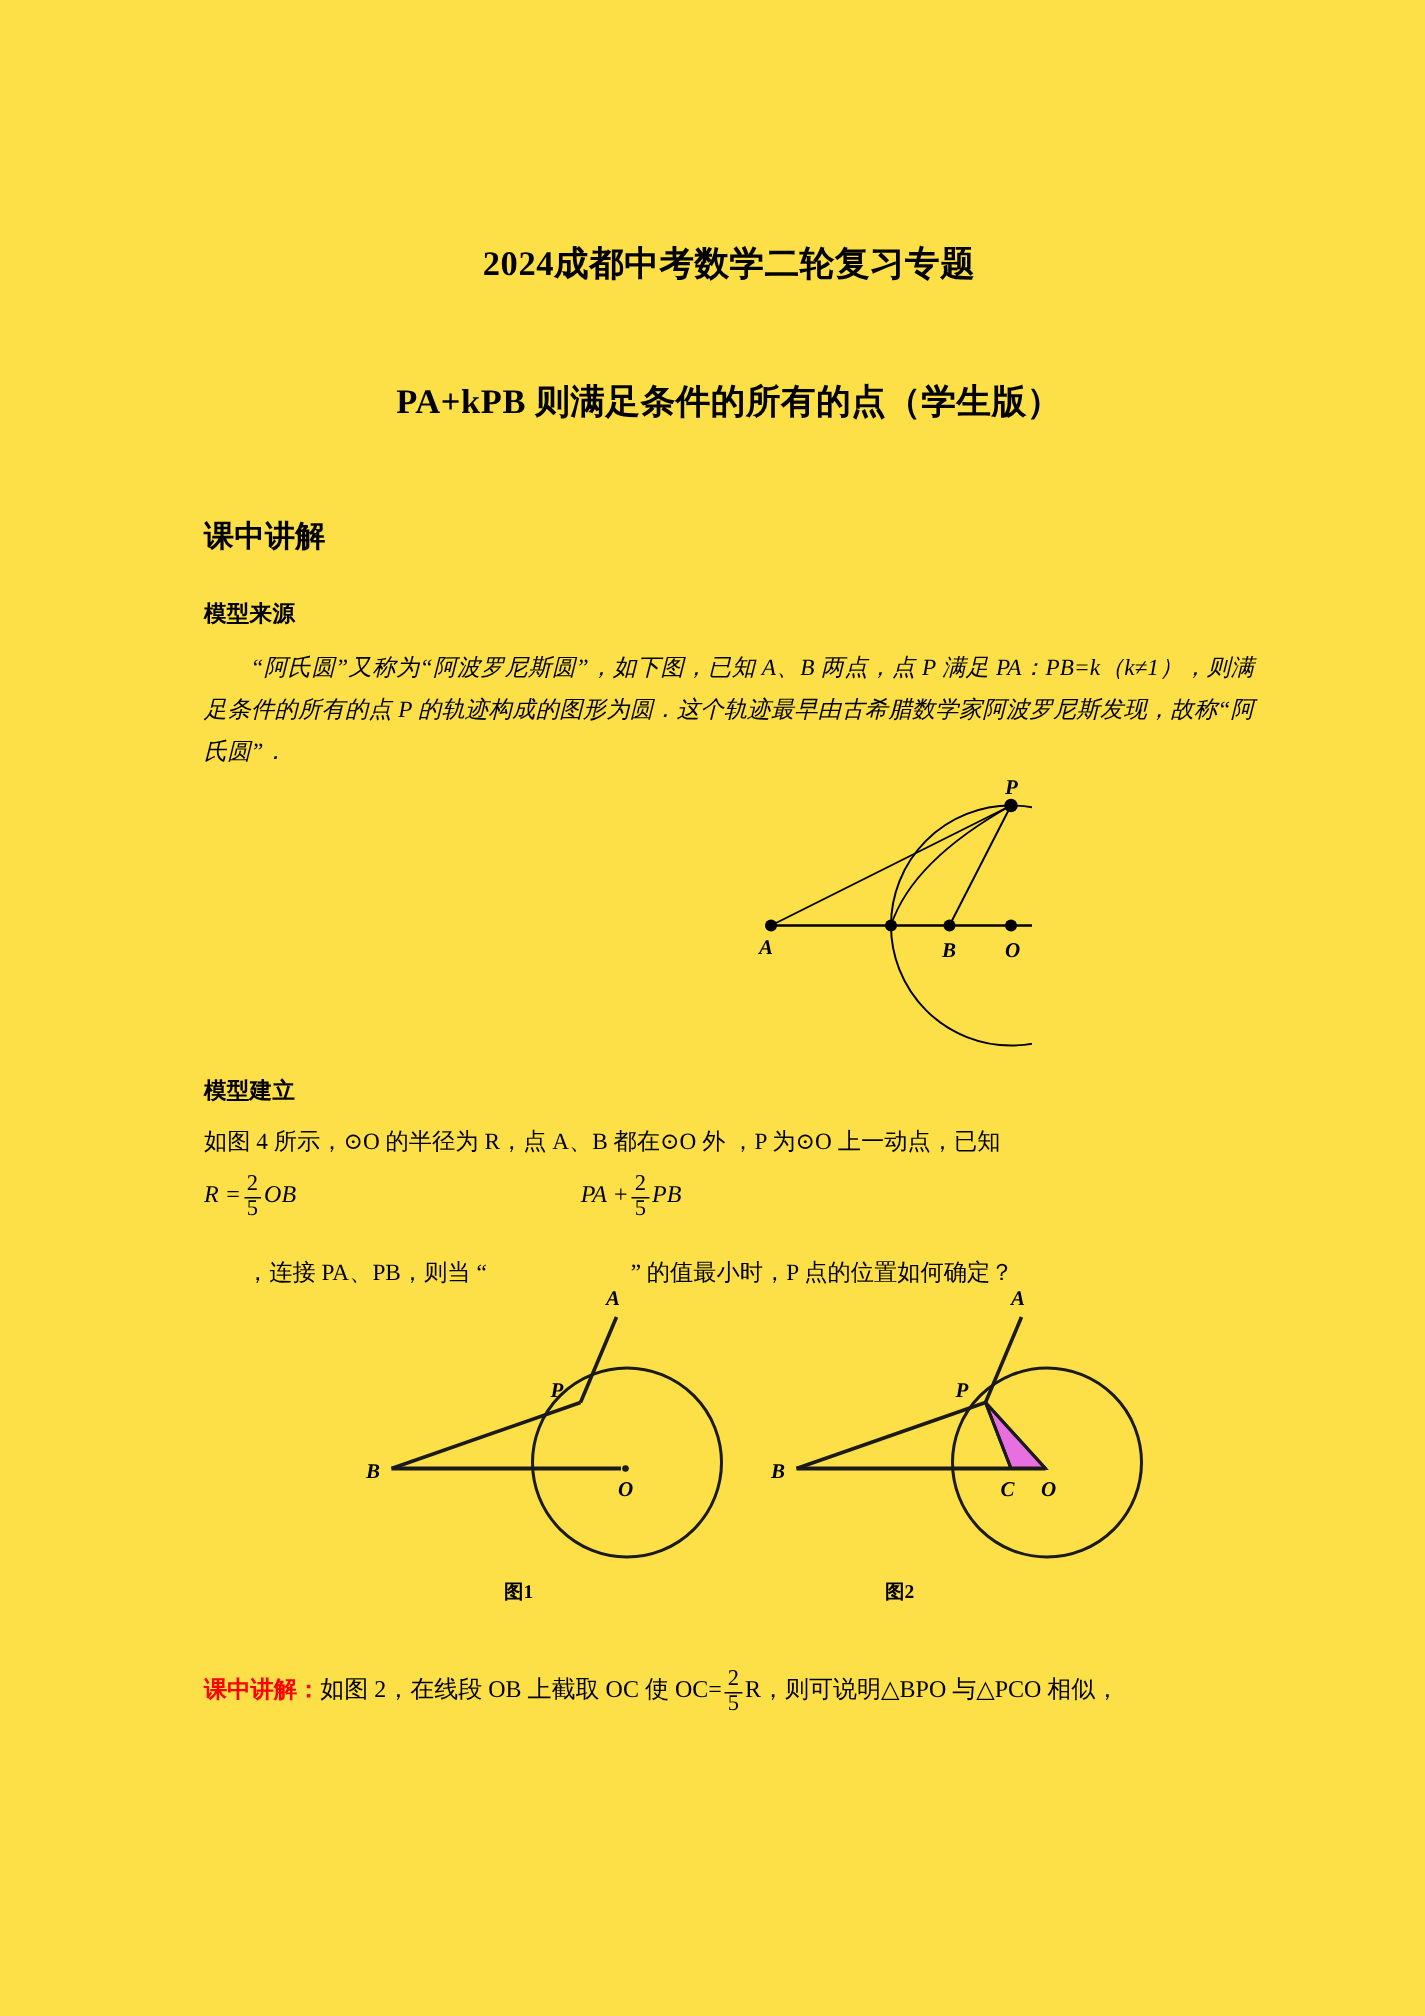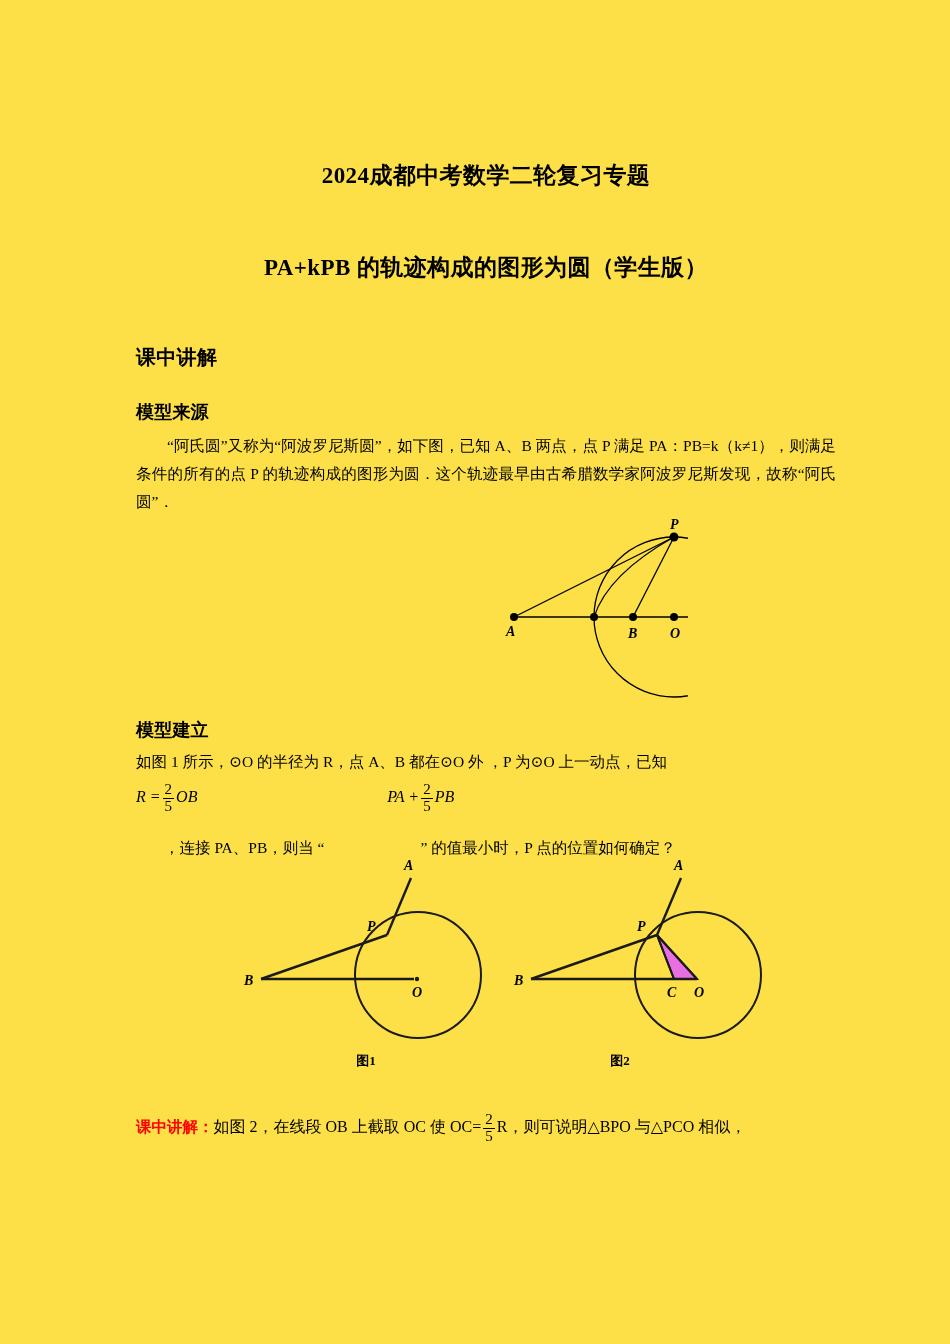--- a/index.html
+++ b/index.html
@@ -46,35 +46,35 @@
   .h-section {
     position: absolute;
     left: 0;
     font-size: 20px;
     font-weight: bold;
     letter-spacing: 0.3px;
   }
   .h-sub {
     position: absolute;
     left: 0;
-    font-size: 18px;
+    font-size: 15px;
     font-weight: bold;
     letter-spacing: 0.2px;
   }
 
   
   .para {
     position: absolute;
     left: 0;
     width: 700px;
     font-size: 15.5px;
     line-height: 28px;
     text-align: justify;
   }
-  .indent { text-indent: 2em; }
+  .indent { text-indent: 2em; font-style: italic; }
 
   
   .mi {
     font-family: "Liberation Serif", "DejaVu Serif", serif;
     font-style: italic;
     font-size: 16px;
   }
   .frac {
     display: inline-block;
     vertical-align: -0.55em;
@@ -95,21 +95,21 @@
   }
 
   
   .fig {
     position: absolute;
   }
   .fig-caption {
     position: absolute;
     font-size: 13px;
     font-weight: bold;
-    text-align: center;
+    text-align: left;
   }
 
   
   .solution {
     position: absolute;
     left: 0;
     width: 700px;
     font-size: 15.5px;
     line-height: 26px;
   }
@@ -125,21 +125,21 @@
   }
 </style>
 </head>
 <body>
 
 <div class="page">
   <div class="content">
 
     <div class="doc-title title-1">2024成都中考数学二轮复习专题</div>
 
-    <div class="doc-title title-2">PA+kPB 的轨迹构成的图形为圆（学生版）</div>
+    <div class="doc-title title-2">PA+kPB 则满足条件的所有的点（学生版）</div>
 
     <div class="h-section" style="top:344px;">课中讲解</div>
 
     <div class="h-sub" style="top:400px;">模型来源</div>
 
     <div class="para indent" style="top:432px;">“阿氏圆”又称为“阿波罗尼斯圆”，如下图，已知 A、B 两点，点 P 满足 PA：PB=k（k≠1），则满足条件的所有的点 P 的轨迹构成的图形为圆．这个轨迹最早由古希腊数学家阿波罗尼斯发现，故称“阿氏圆”．</div>
 
     <div class="fig" style="left:222px; top:512px;">
       <svg width="330" height="190" viewBox="0 0 330 190">
 
@@ -162,21 +162,21 @@
 
         <text class="lbl" x="148" y="124" font-size="14">A</text>
         <text class="lbl" x="270" y="126" font-size="14">B</text>
         <text class="lbl" x="312" y="126" font-size="14">O</text>
         <text class="lbl" x="312" y="17" font-size="14">P</text>
       </svg>
     </div>
 
     <div class="h-sub" style="top:718px;">模型建立</div>
 
-    <div class="para" style="top:748px;">如图 1 所示，⊙O 的半径为 R，点 A、B 都在⊙O 外 ，P 为⊙O 上一动点，已知</div>
+    <div class="para" style="top:748px;">如图 4 所示，⊙O 的半径为 R，点 A、B 都在⊙O 外 ，P 为⊙O 上一动点，已知</div>
 
     <div class="mathline" style="top:782px;">
       <span class="mi">R =</span><span class="frac"><span class="num">2</span><span class="den">5</span></span><span class="mi">OB</span>
       <span style="display:inline-block; width:182px;"></span>
       <span class="mi">PA +</span><span class="frac"><span class="num">2</span><span class="den">5</span></span><span class="mi">PB</span>
     </div>
 
     <div class="mathline" style="top:838px;">
       <span style="display:inline-block; width:28px;"></span><span>，连接 PA、PB，则当 “</span><span style="display:inline-block; width:96px;"></span><span>” 的值最小时，P 点的位置如何确定？</span>
     </div>

